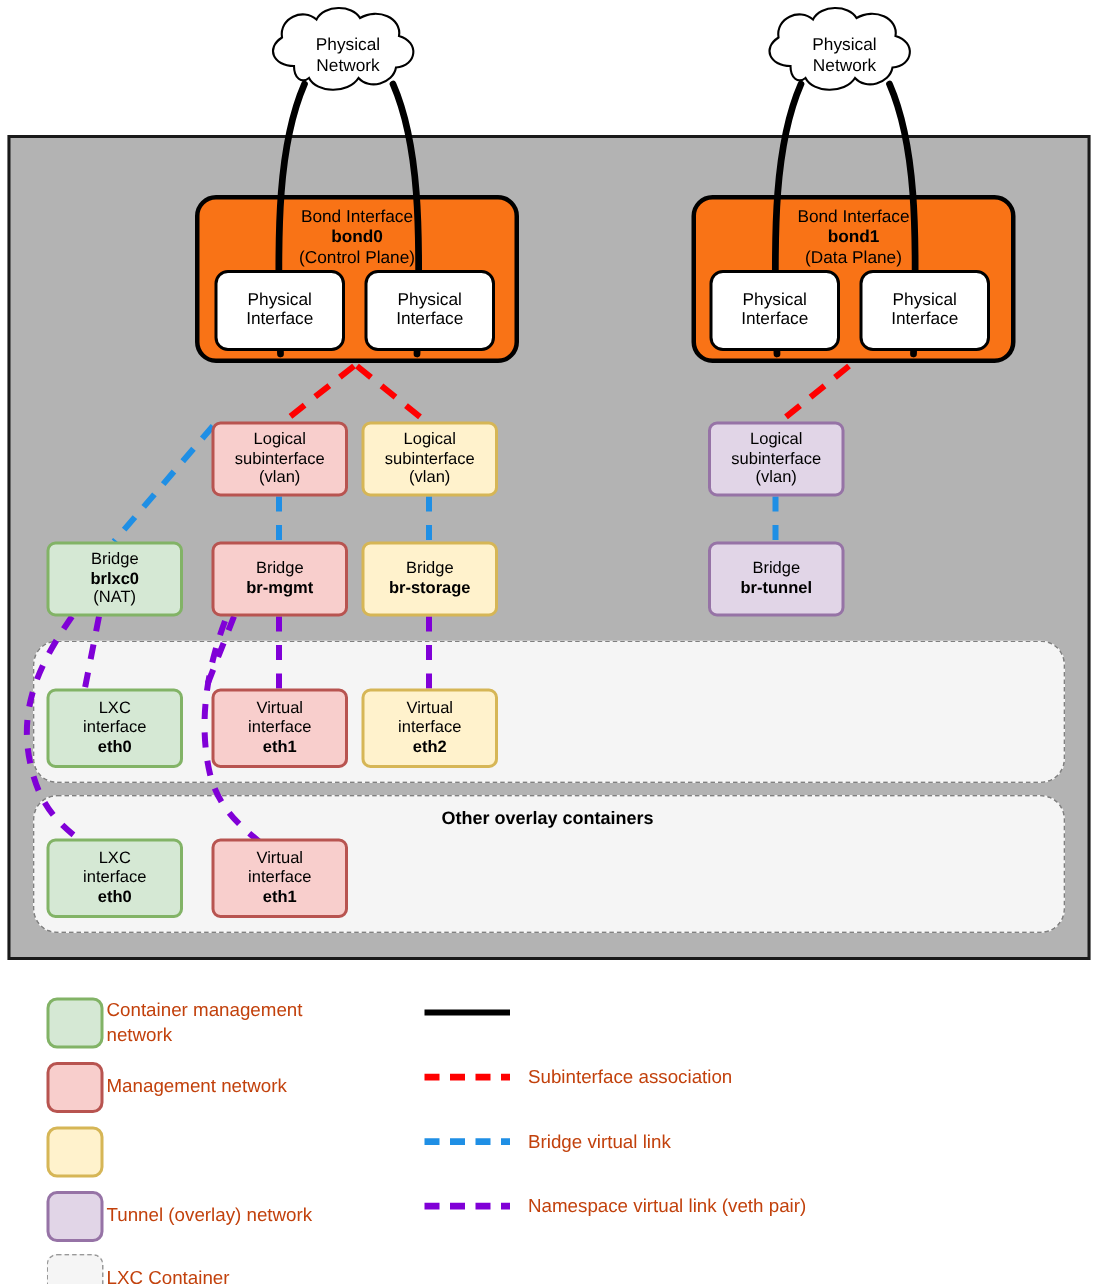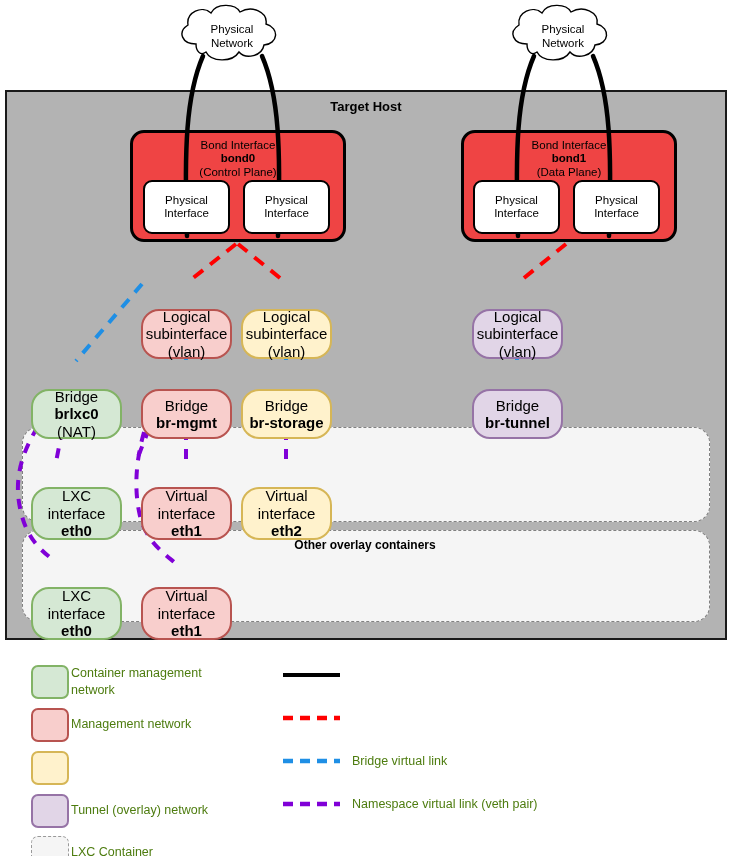--- a/index.html
+++ b/index.html
@@ -11,52 +11,51 @@
   #links{z-index:5;pointer-events:none;}
   #clouds{z-index:3;}
   .node{position:absolute;box-sizing:border-box;display:flex;flex-direction:column;
         align-items:center;justify-content:center;text-align:center;line-height:1.16;}
   
   #host{position:absolute;left:5px;top:90px;width:722px;height:550px;
         background:#b3b3b3;border:2px solid #1a1a1a;z-index:1;box-sizing:border-box;}
   #host-title{position:absolute;left:0;top:99px;width:732px;text-align:center;
         font-size:13px;font-weight:bold;color:#000;z-index:6;}
   
-  .bond{background:#ef4444;border:3px solid #000;border-radius:14px;z-index:4;
+  .bond{background:#f97316;border:3px solid #000;border-radius:14px;z-index:4;
         justify-content:flex-start;padding-top:6px;font-size:11.5px;color:#000;}
   .phy{background:#ffffff;border:2px solid #000;border-radius:9px;z-index:6;
        font-size:11.5px;color:#000;}
   
-  .cnode{border-radius:18px;border-width:2px;border-style:solid;font-size:15px;
-         color:#000;z-index:7;margin-top:28px;}
+  .cnode{border-radius:6px;border-width:2px;border-style:solid;font-size:11px;
+         color:#000;z-index:7;}
   .c-green{background:#d5e8d4;border-color:#82b366;}
   .c-red{background:#f8cecc;border-color:#b85450;}
   .c-yellow{background:#fff2cc;border-color:#d6b656;}
   .c-purple{background:#e1d5e7;border-color:#9673a6;}
   .b{font-weight:bold;}
   
   .panel{position:absolute;background:#f5f5f5;border:1.6px dashed #808080;
          border-radius:16px;z-index:2;box-sizing:border-box;}
   .panel-title{position:absolute;z-index:6;font-size:12px;font-weight:bold;color:#000;
          text-align:center;}
   
   #legend{position:absolute;left:0;top:648px;width:732px;height:208px;
           background:#fff;z-index:8;}
   .lg-sw{position:absolute;width:38px;height:34px;border-radius:7px;border:2px solid;
          box-sizing:border-box;}
   .lg-sw.lxc{background:#f5f5f5;border:1.6px dashed #999;}
-  .lg-txt{position:absolute;font-size:12.5px;color:#4d7c0f;line-height:1.35;}
+  .lg-txt{position:absolute;font-size:12.5px;color:#c2410c;line-height:1.35;}
 </style>
 </head>
 <body>
 
 <div id="stage">
 
   <div id="host"></div>
-  <div id="host-title">Target Host</div>
 
   <svg class="layer" id="clouds">
 
     <path d="M196 44 C182 44 177 32 188 25 C186 12 202 5 211 13 C216 3 235 3 240 12
          C252 5 268 12 266 24 C280 28 278 44 264 45 C262 56 246 60 239 52
          C232 63 211 62 206 52 C201 56 196 52 196 44 Z" fill="#ffffff" stroke="#000000" stroke-width="1.4"></path>
     <text x="232" y="33" text-anchor="middle" font-family="Liberation Sans, sans-serif" font-size="11.5" fill="#000">Physical</text>
     <text x="232" y="47" text-anchor="middle" font-family="Liberation Sans, sans-serif" font-size="11.5" fill="#000">Network</text>
 
     <path d="M527 44 C513 44 508 32 519 25 C517 12 533 5 542 13 C547 3 566 3 571 12
@@ -205,17 +204,18 @@
     <div class="lg-sw lxc" style="left:31px;top:188px;"></div>
     <div class="lg-txt" style="left:71px;top:196px;width:190px;">LXC Container</div>
 
     <svg style="position:absolute;left:0;top:0;width:732px;height:208px;">
       <line x1="283" y1="27" x2="340" y2="27" stroke="#000000" stroke-width="4"></line>
       <line x1="283" y1="70" x2="340" y2="70" stroke="#ff0000" stroke-width="4.5" stroke-dasharray="10 7"></line>
       <line x1="283" y1="113" x2="340" y2="113" stroke="#1f8fe5" stroke-width="4.5" stroke-dasharray="10 7"></line>
       <line x1="283" y1="156" x2="340" y2="156" stroke="#8000d7" stroke-width="4.5" stroke-dasharray="10 7"></line>
     </svg>
 
+    <div class="lg-txt" style="left:352px;top:62px;width:300px;">Subinterface association</div>
     <div class="lg-txt" style="left:352px;top:105px;width:300px;">Bridge virtual link</div>
     <div class="lg-txt" style="left:352px;top:148px;width:320px;">Namespace virtual link (veth pair)</div>
   </div>
 
 </div>
 
 </body></html>

